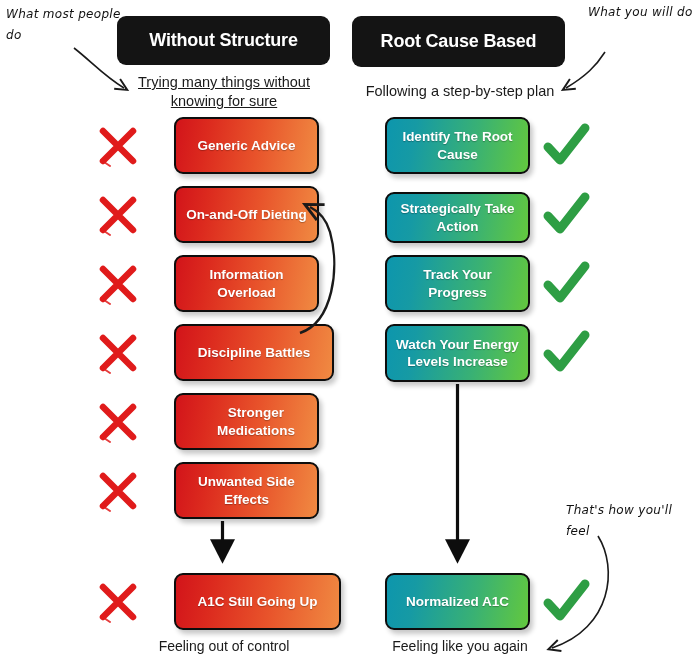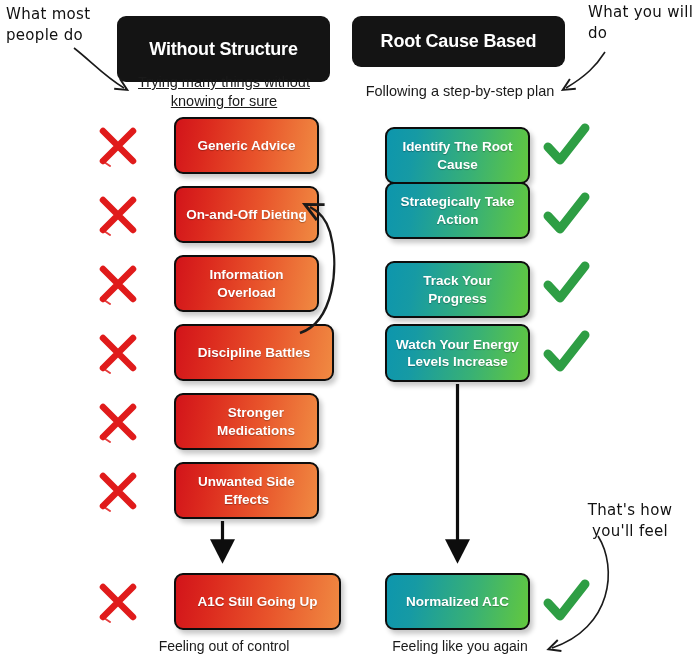--- a/index.html
+++ b/index.html
@@ -17,21 +17,21 @@
     position:absolute;
     background:#141414;
     border-radius:9px;
     color:#ffffff;
     font-weight:bold;
     font-size:18px;
     letter-spacing:-0.2px;
     display:flex;align-items:center;justify-content:center;
     text-align:center;
   }
-  .hdr-left{left:117px;top:16px;width:213px;height:66px;}
+  .hdr-left{left:117px;top:16px;width:213px;height:49px;}
   .hdr-right{left:352px;top:16px;width:213px;height:51px;}
 
   .subcap{
     position:absolute;
     font-size:14.5px;
     color:#1a1a1a;
     text-align:center;
     line-height:19px;
   }
   .subcap-left{left:110px;top:73px;width:228px;text-decoration:underline;}
@@ -58,28 +58,29 @@
     margin-left:24px;
   }
   .box.teal{
     background:linear-gradient(100deg,#0d96ad 0%,#169aa4 20%,#39b174 62%,#63c83e 100%);
   }
 
   
   .hand{
     position:absolute;
     font-family:"DejaVu Sans", sans-serif;
-    font-size:15px;
+    font-style:italic;
+    font-size:12px;
     color:#111111;
     line-height:21px;
     letter-spacing:0.3px;
   }
   .hand-1{left:6px;top:4px;width:120px;}
   .hand-2{left:588px;top:2px;width:110px;text-align:left;}
-  .hand-3{left:566px;top:500px;width:128px;text-align:center;}
+  .hand-3{left:566px;top:500px;width:128px;text-align:left;}
 
   .botcap{
     position:absolute;
     font-size:14px;
     color:#1a1a1a;
     text-align:center;
   }
   .botcap-left{left:110px;top:638px;width:228px;}
   .botcap-right{left:348px;top:638px;width:224px;}
 
@@ -101,23 +102,23 @@
   <div class="subcap subcap-right">Following a step-by-step plan</div>
 
   <div class="box red" style="left:150px;top:117px;width:145px;height:57px;">Generic Advice</div>
   <div class="box red" style="left:150px;top:186px;width:145px;height:57px;">On-and-Off Dieting</div>
   <div class="box red" style="left:150px;top:255px;width:145px;height:57px;">Information Overload</div>
   <div class="box red" style="left:150px;top:324px;width:160px;height:57px;">Discipline Battles</div>
   <div class="box red" style="left:150px;top:393px;width:145px;height:57px;padding-left:25px;">Stronger Medications</div>
   <div class="box red" style="left:150px;top:462px;width:145px;height:57px;">Unwanted Side Effects</div>
   <div class="box red" style="left:150px;top:573px;width:167px;height:57px;">A1C Still Going Up</div>
 
-  <div class="box teal" style="left:385px;top:127px;width:145px;height:57px;">Identify The Root Cause</div>
-  <div class="box teal" style="left:385px;top:182px;width:145px;height:57px;">Strategically Take Action</div>
-  <div class="box teal" style="left:385px;top:261px;width:145px;height:57px;">Track Your Progress</div>
+  <div class="box teal" style="left:385px;top:117px;width:145px;height:57px;">Identify The Root Cause</div>
+  <div class="box teal" style="left:385px;top:192px;width:145px;height:51px;">Strategically Take Action</div>
+  <div class="box teal" style="left:385px;top:255px;width:145px;height:57px;">Track Your Progress</div>
   <div class="box teal" style="left:385px;top:324px;width:145px;height:58px;">Watch Your Energy Levels Increase</div>
   <div class="box teal" style="left:385px;top:573px;width:145px;height:57px;">Normalized A1C</div>
 
   <div class="botcap botcap-left">Feeling out of control</div>
   <div class="botcap botcap-right">Feeling like you again</div>
 
   <svg class="overlay" viewBox="0 0 697 664" xmlns="http://www.w3.org/2000/svg">
     <g stroke="#e01b1b" stroke-width="6.5" stroke-linecap="round" fill="none">
       <g>
           <path d="M103,131 L133,161 M133,131 L103,161"></path>

